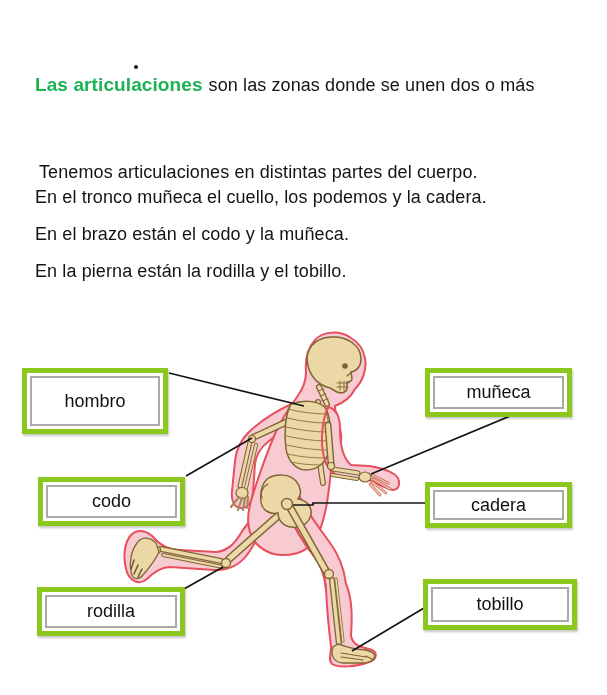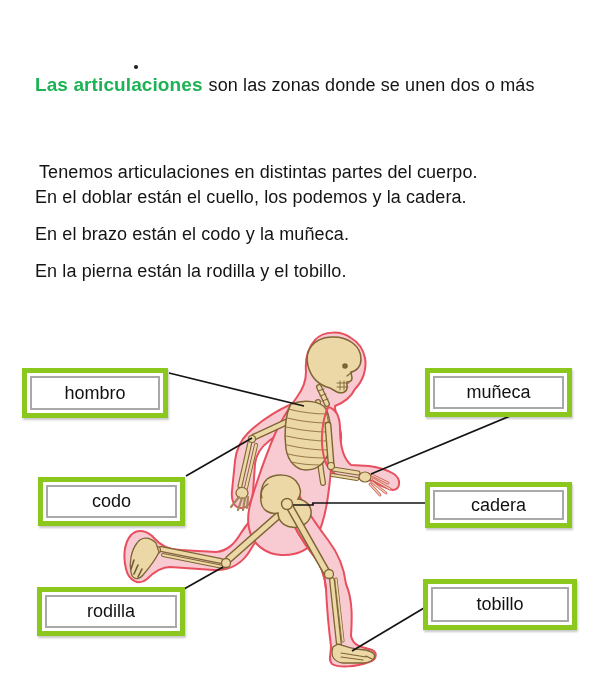--- a/index.html
+++ b/index.html
@@ -22,40 +22,40 @@
     position:absolute;box-sizing:border-box;background:#ffffff;
     border:5px solid #8bc71d;padding:3px;
     box-shadow:1px 2px 2px rgba(0,0,0,.22);
   }
   .jlabel-inner{
     box-sizing:border-box;width:100%;height:100%;
     border:2px solid #a9a9a9;background:#fff;
     display:flex;align-items:center;justify-content:center;
     font-size:18px;color:#111;
   }
-  .lb-hombro {left:22px; top:368px;width:146px;height:50px;}
+  .lb-hombro {left:22px; top:368px;width:146px;height:66px;}
   .lb-muneca {left:425px;top:368px;width:147px;height:49px;}
   .lb-codo   {left:38px; top:477px;width:147px;height:49px;}
   .lb-cadera {left:425px;top:482px;width:147px;height:46px;}
   .lb-rodilla{left:37px; top:587px;width:148px;height:49px;}
   .lb-tobillo{left:423px;top:579px;width:154px;height:51px;}
   svg.figure{position:absolute;left:0;top:0;}
 </style>
 </head>
 <body>
 
 <div id="page">
 
   <div class="stray-dot"></div>
 
   <p class="para p1"><span class="hl">Las articulaciones</span><span>son las zonas donde se unen dos o más</span><br></p>
 
   <p class="para p2">Tenemos articulaciones en distintas partes del cuerpo.</p>
 
-  <p class="para p3"><span>En el doblar están el </span><span class="b">cuello</span><span>, los </span><span class="b">podemos</span><span> y la </span><span class="b">cadera</span><span>.</span></p>
+  <p class="para p3"><span>En el tronco muñeca el </span><span class="b">cuello</span><span>, los </span><span class="b">podemos</span><span> y la </span><span class="b">cadera</span><span>.</span></p>
 
   <p class="para p5"><span class="b">En</span><span> la pierna están la </span><span class="b">rodilla</span><span> y el </span><span class="b">tobillo</span><span>.</span></p>
 
   <p class="para p4"><span>En el brazo están el </span><span class="b">codo</span><span> y la </span><span class="b">muñeca</span><span>.</span></p>
 
   <svg class="figure" width="607" height="695" viewBox="0 0 607 695">
 
     <g fill="#f8cbd2" stroke="#e84f5e" stroke-width="2" stroke-linejoin="round">
       <path d="M 303,400 C 283,406 261,420 248,433 C 240,441 236,451 235,461 L 232,491
            C 231,500 234,508 241,508 C 248,508 252,501 253,492 L 255,464

